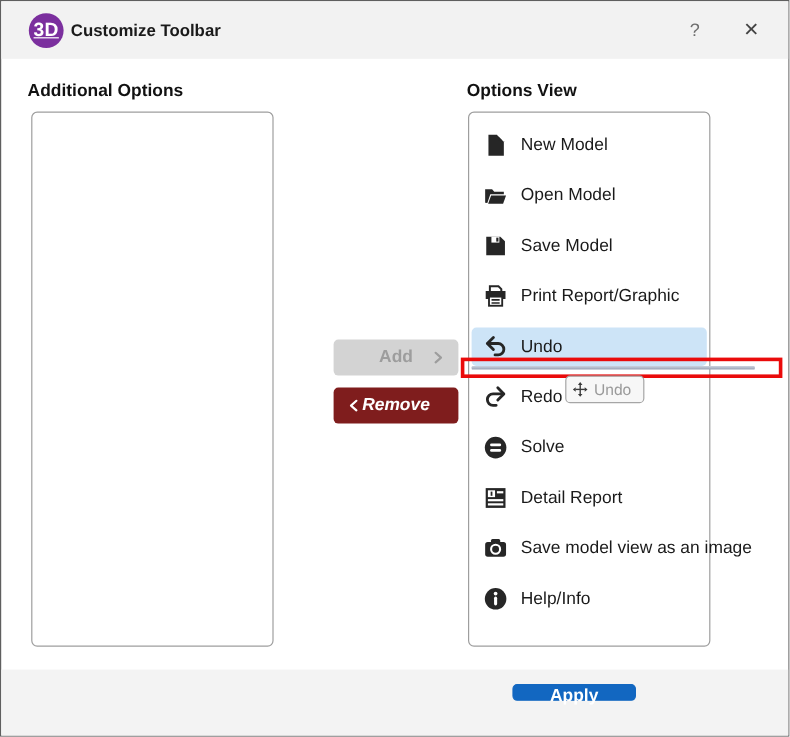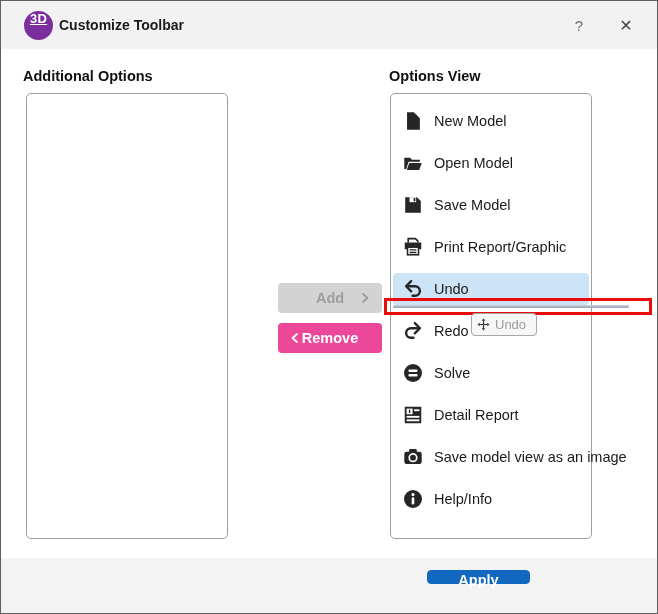--- a/index.html
+++ b/index.html
@@ -2,22 +2,22 @@
 <html><head>
 <meta charset="utf-8">
 <style>
   html,body{margin:0;padding:0;background:#fff;}
   *{box-sizing:border-box;font-family:"Liberation Sans","DejaVu Sans",sans-serif;}
   .window{position:relative;width:658px;height:614px;background:#fff;border:1px solid #5f5f5f;overflow:hidden;}
 
   
   .titlebar{position:absolute;left:0;top:0;width:100%;height:48px;background:#f2f2f2;}
   .app-icon{position:absolute;left:23px;top:10px;width:29px;height:29px;border-radius:50%;
-    background:#7b2f9e;color:#fff;display:flex;align-items:flex-start;justify-content:center;
-    font-size:13px;font-weight:700;letter-spacing:.3px;text-decoration:underline;}
+    background:#7b2f9e;color:#fff;display:flex;align-items:center;justify-content:center;
+    font-size:16px;font-weight:700;letter-spacing:.3px;text-decoration:underline;}
   .win-title{position:absolute;left:58px;top:0;height:48px;line-height:48px;font-size:14px;font-weight:600;color:#1a1a1a;}
   .tb-btn{position:absolute;top:0;height:48px;width:30px;background:transparent;border:none;cursor:pointer;font-size:16px;padding:0;}
   .tb-btn.help{left:563px;color:#6e6e6e;font-size:15px;}
   .tb-btn.close{left:610px;color:#444;}
 
   
   .panel-label{position:absolute;top:67px;font-size:14.5px;font-weight:600;color:#111;}
   .panel-label.left{left:22px;}
   .panel-label.right{left:388px;}
 
@@ -180,21 +180,21 @@
         <span class="li-label">Help/Info</span>
       </div>
     </div>
 
   <button class="xfer-btn add" disabled="">
     <span>Add</span>
     <svg viewBox="0 0 12 12" fill="none" stroke="currentColor" stroke-width="1.8" stroke-linecap="round" stroke-linejoin="round">
         <path d="M4 2l4.5 4L4 10"></path>
       </svg>
   </button>
-  <button class="xfer-btn remove" style="background: #ec4899;">
+  <button class="xfer-btn remove" style="background: #7f1d1d; font-style: italic;">
     <svg viewBox="0 0 12 12" fill="none" stroke="currentColor" stroke-width="1.8" stroke-linecap="round" stroke-linejoin="round">
         <path d="M8 2L3.5 6L8 10"></path>
       </svg>
     <span>Remove</span>
   </button>
 
   <div class="drop-line"></div>
   <div class="red-annotation" style="border-color: rgb(234, 11, 11);"></div>
 
   <div class="drag-ghost">

